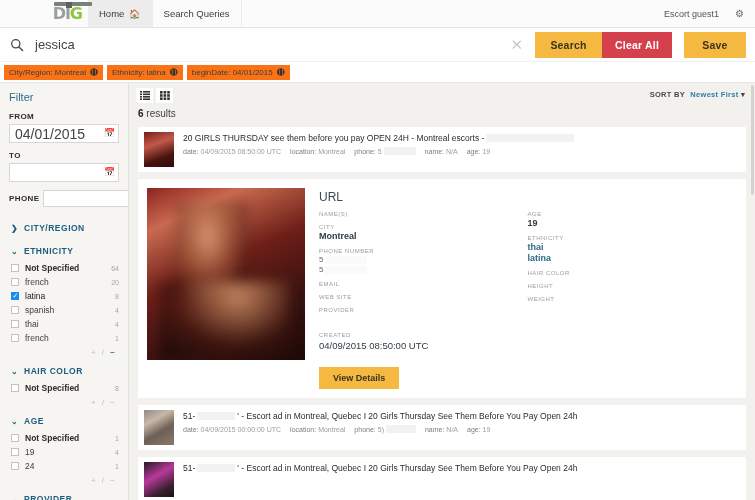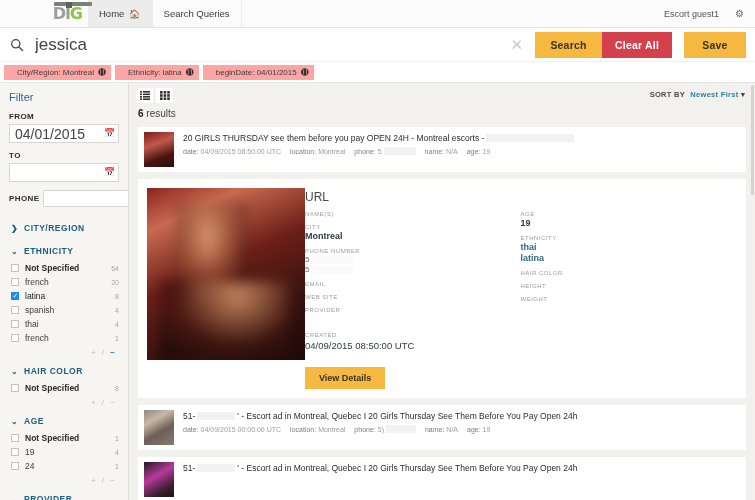--- a/index.html
+++ b/index.html
@@ -86,21 +86,21 @@
     position: relative;
     background: #fff;
   }
   .search-mag {
     width: 14px; height: 14px;
     flex: 0 0 auto;
     margin-right: 9px;
   }
   .search-input {
     border: none; outline: none;
-    font-size: 17px;
+    font-size: 13px;
     color: #444;
     flex: 1;
     background: transparent;
     font-family: "Liberation Sans", sans-serif;
   }
   .clear-x {
     color: #c9c9c9;
     font-size: 15px;
     padding: 0 12px 0 6px;
     cursor: pointer;
@@ -123,24 +123,24 @@
   .tagbar {
     height: 21px;
     display: flex;
     align-items: center;
     padding-left: 4px;
     gap: 4px;
     background: #fff;
     border-bottom: 1px solid #e6e6e6;
   }
   .tag {
-    background: #fca5a5;
+    background: #f97316;
     color: #3d3d3d;
     font-size: 8px;
-    padding: 3px 5px 3px 13px;
+    padding: 3px 5px 3px 5px;
     display: flex;
     align-items: center;
     gap: 4px;
     cursor: pointer;
   }
   .tag .tagx {
     font-size: 8px;
     color: #333;
   }
 
@@ -343,20 +343,21 @@
   }
   .rmeta .k { color: #7d7d7d; }
   .rmeta .v { color: #9c9c9c; }
 
   
   .card {
     background: #fff;
     margin: 0 9px 7px 9px;
     display: flex;
     padding: 9px 10px 9px 9px;
+    gap: 14px;
   }
   .card-img {
     width: 158px; height: 172px;
     flex: 0 0 158px;
     background: linear-gradient(155deg,#8d2420 0%,#c96a50 18%,#6d1f18 45%,#3a120f 72%,#1d0908 100%);
     position: relative;
     overflow: hidden;
     filter: blur(0.4px);
   }
   .card-img::before {

